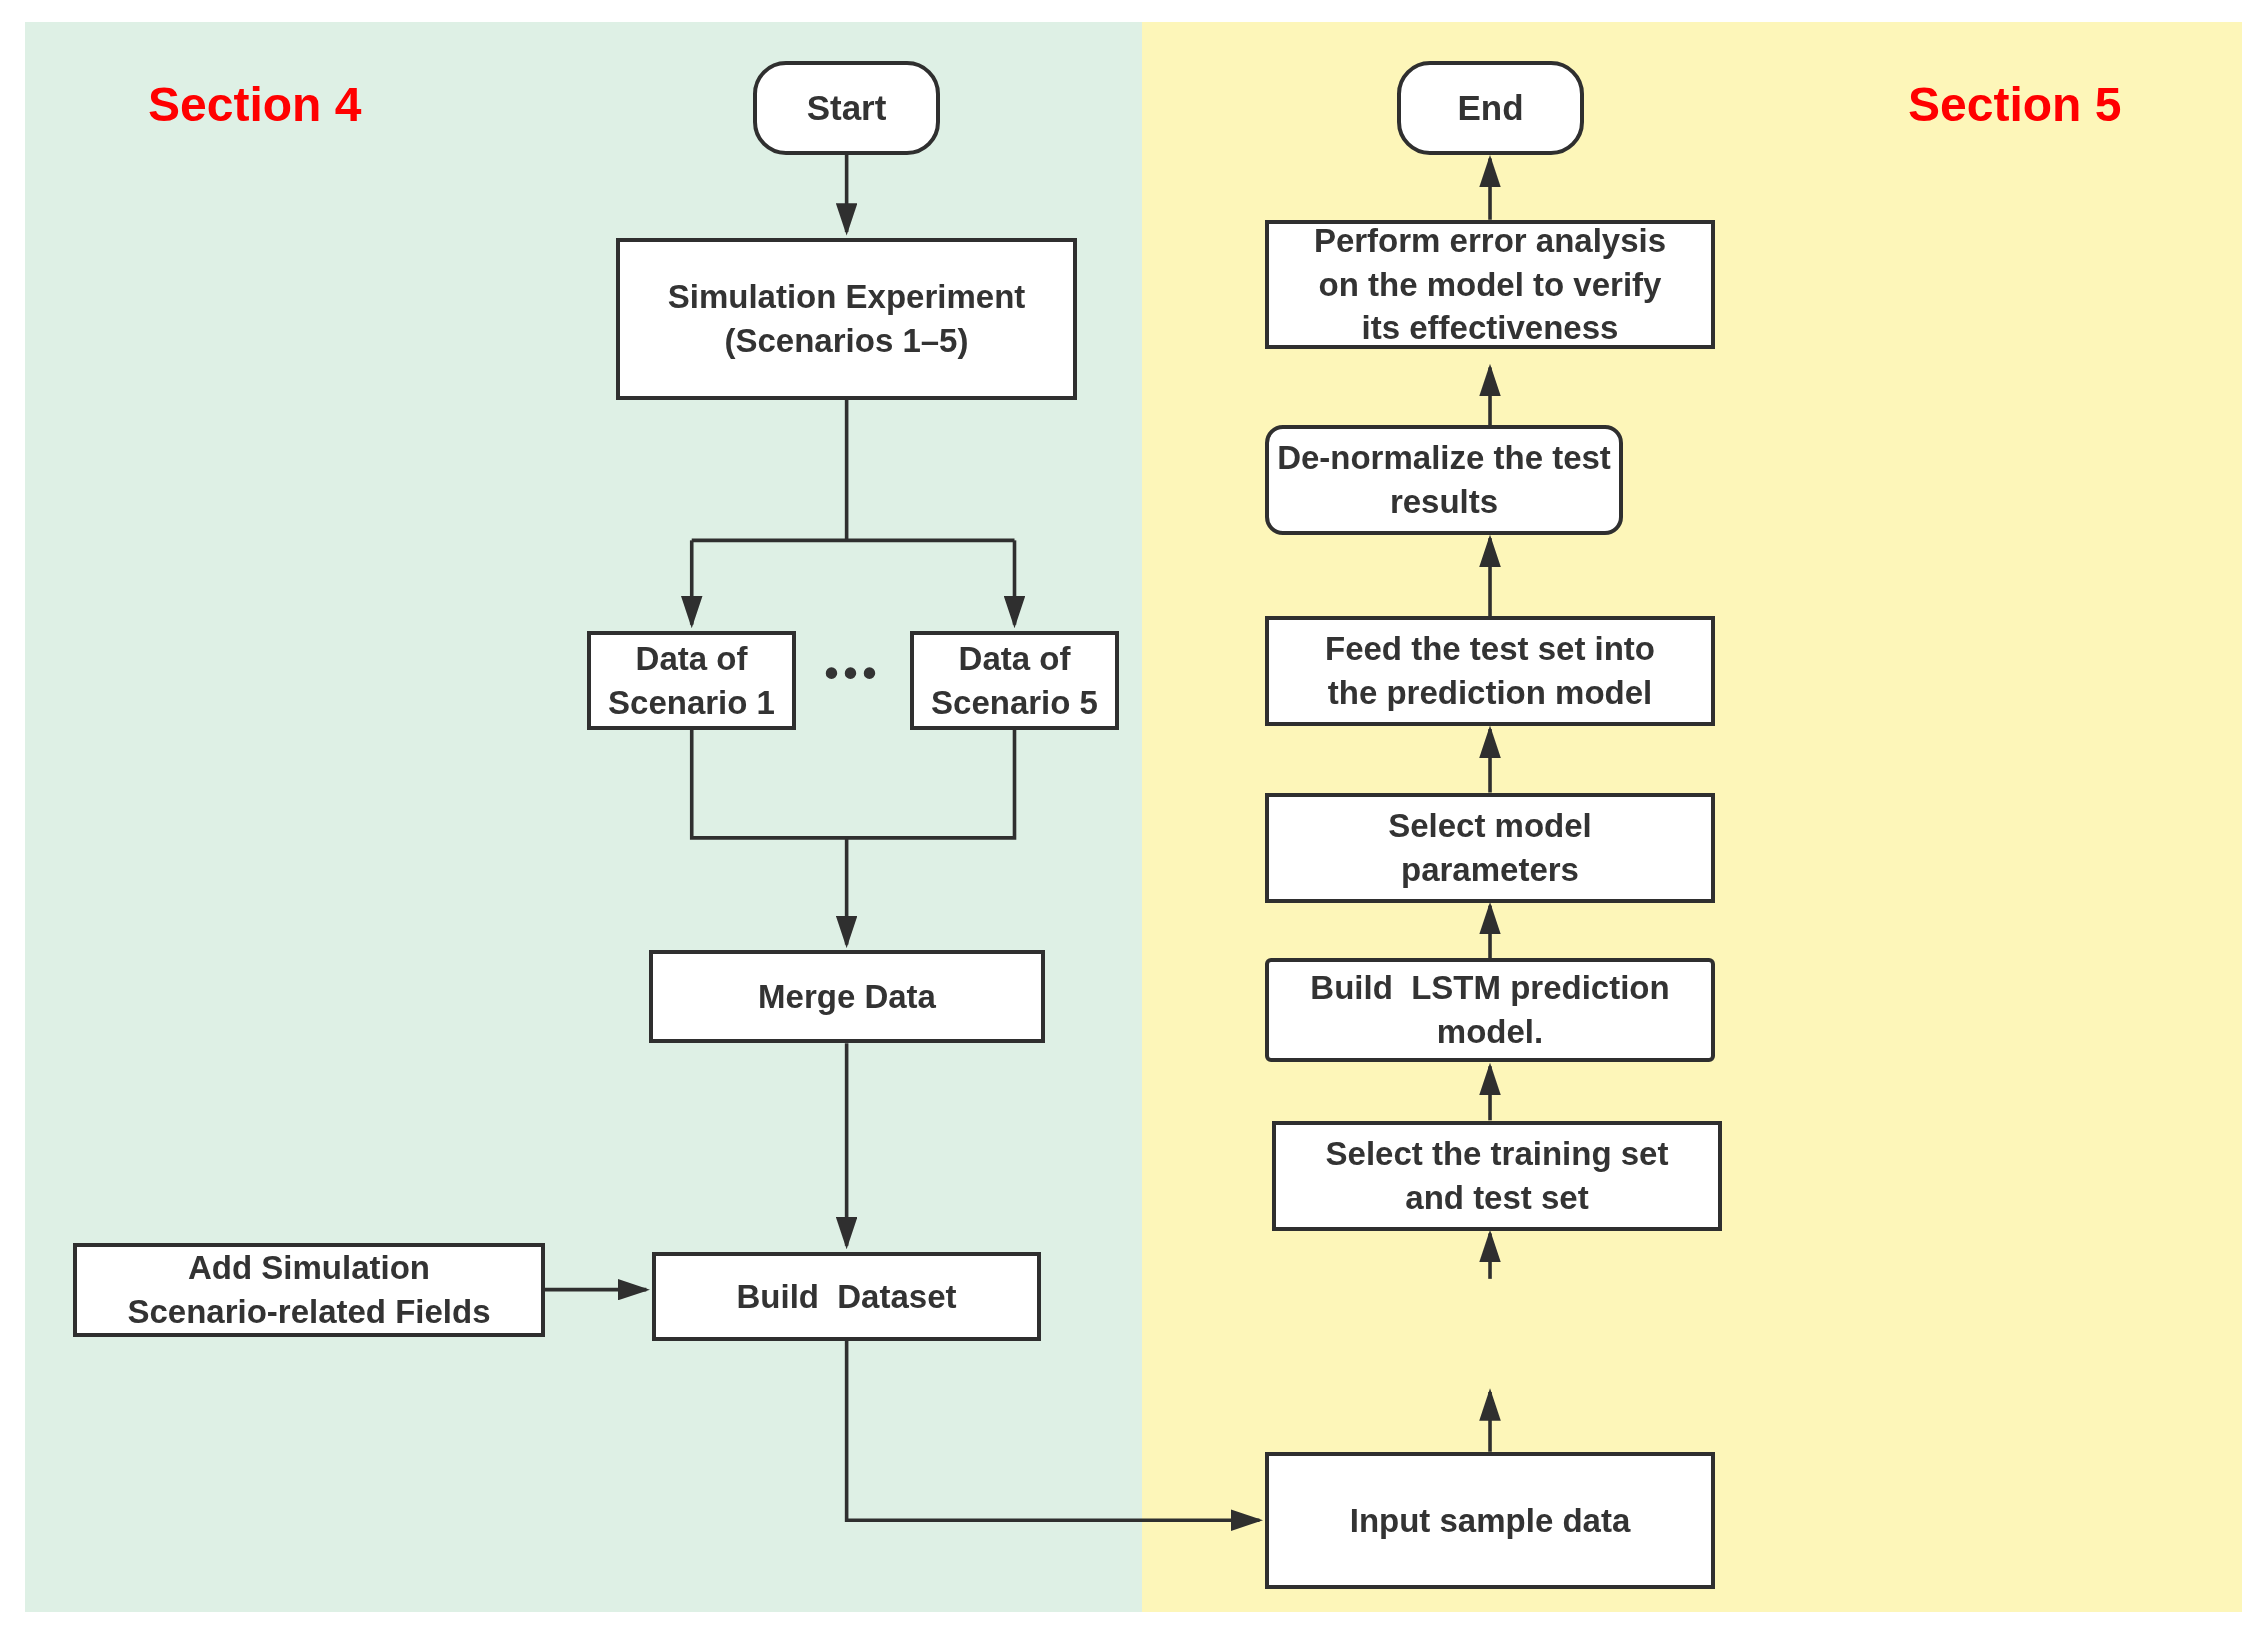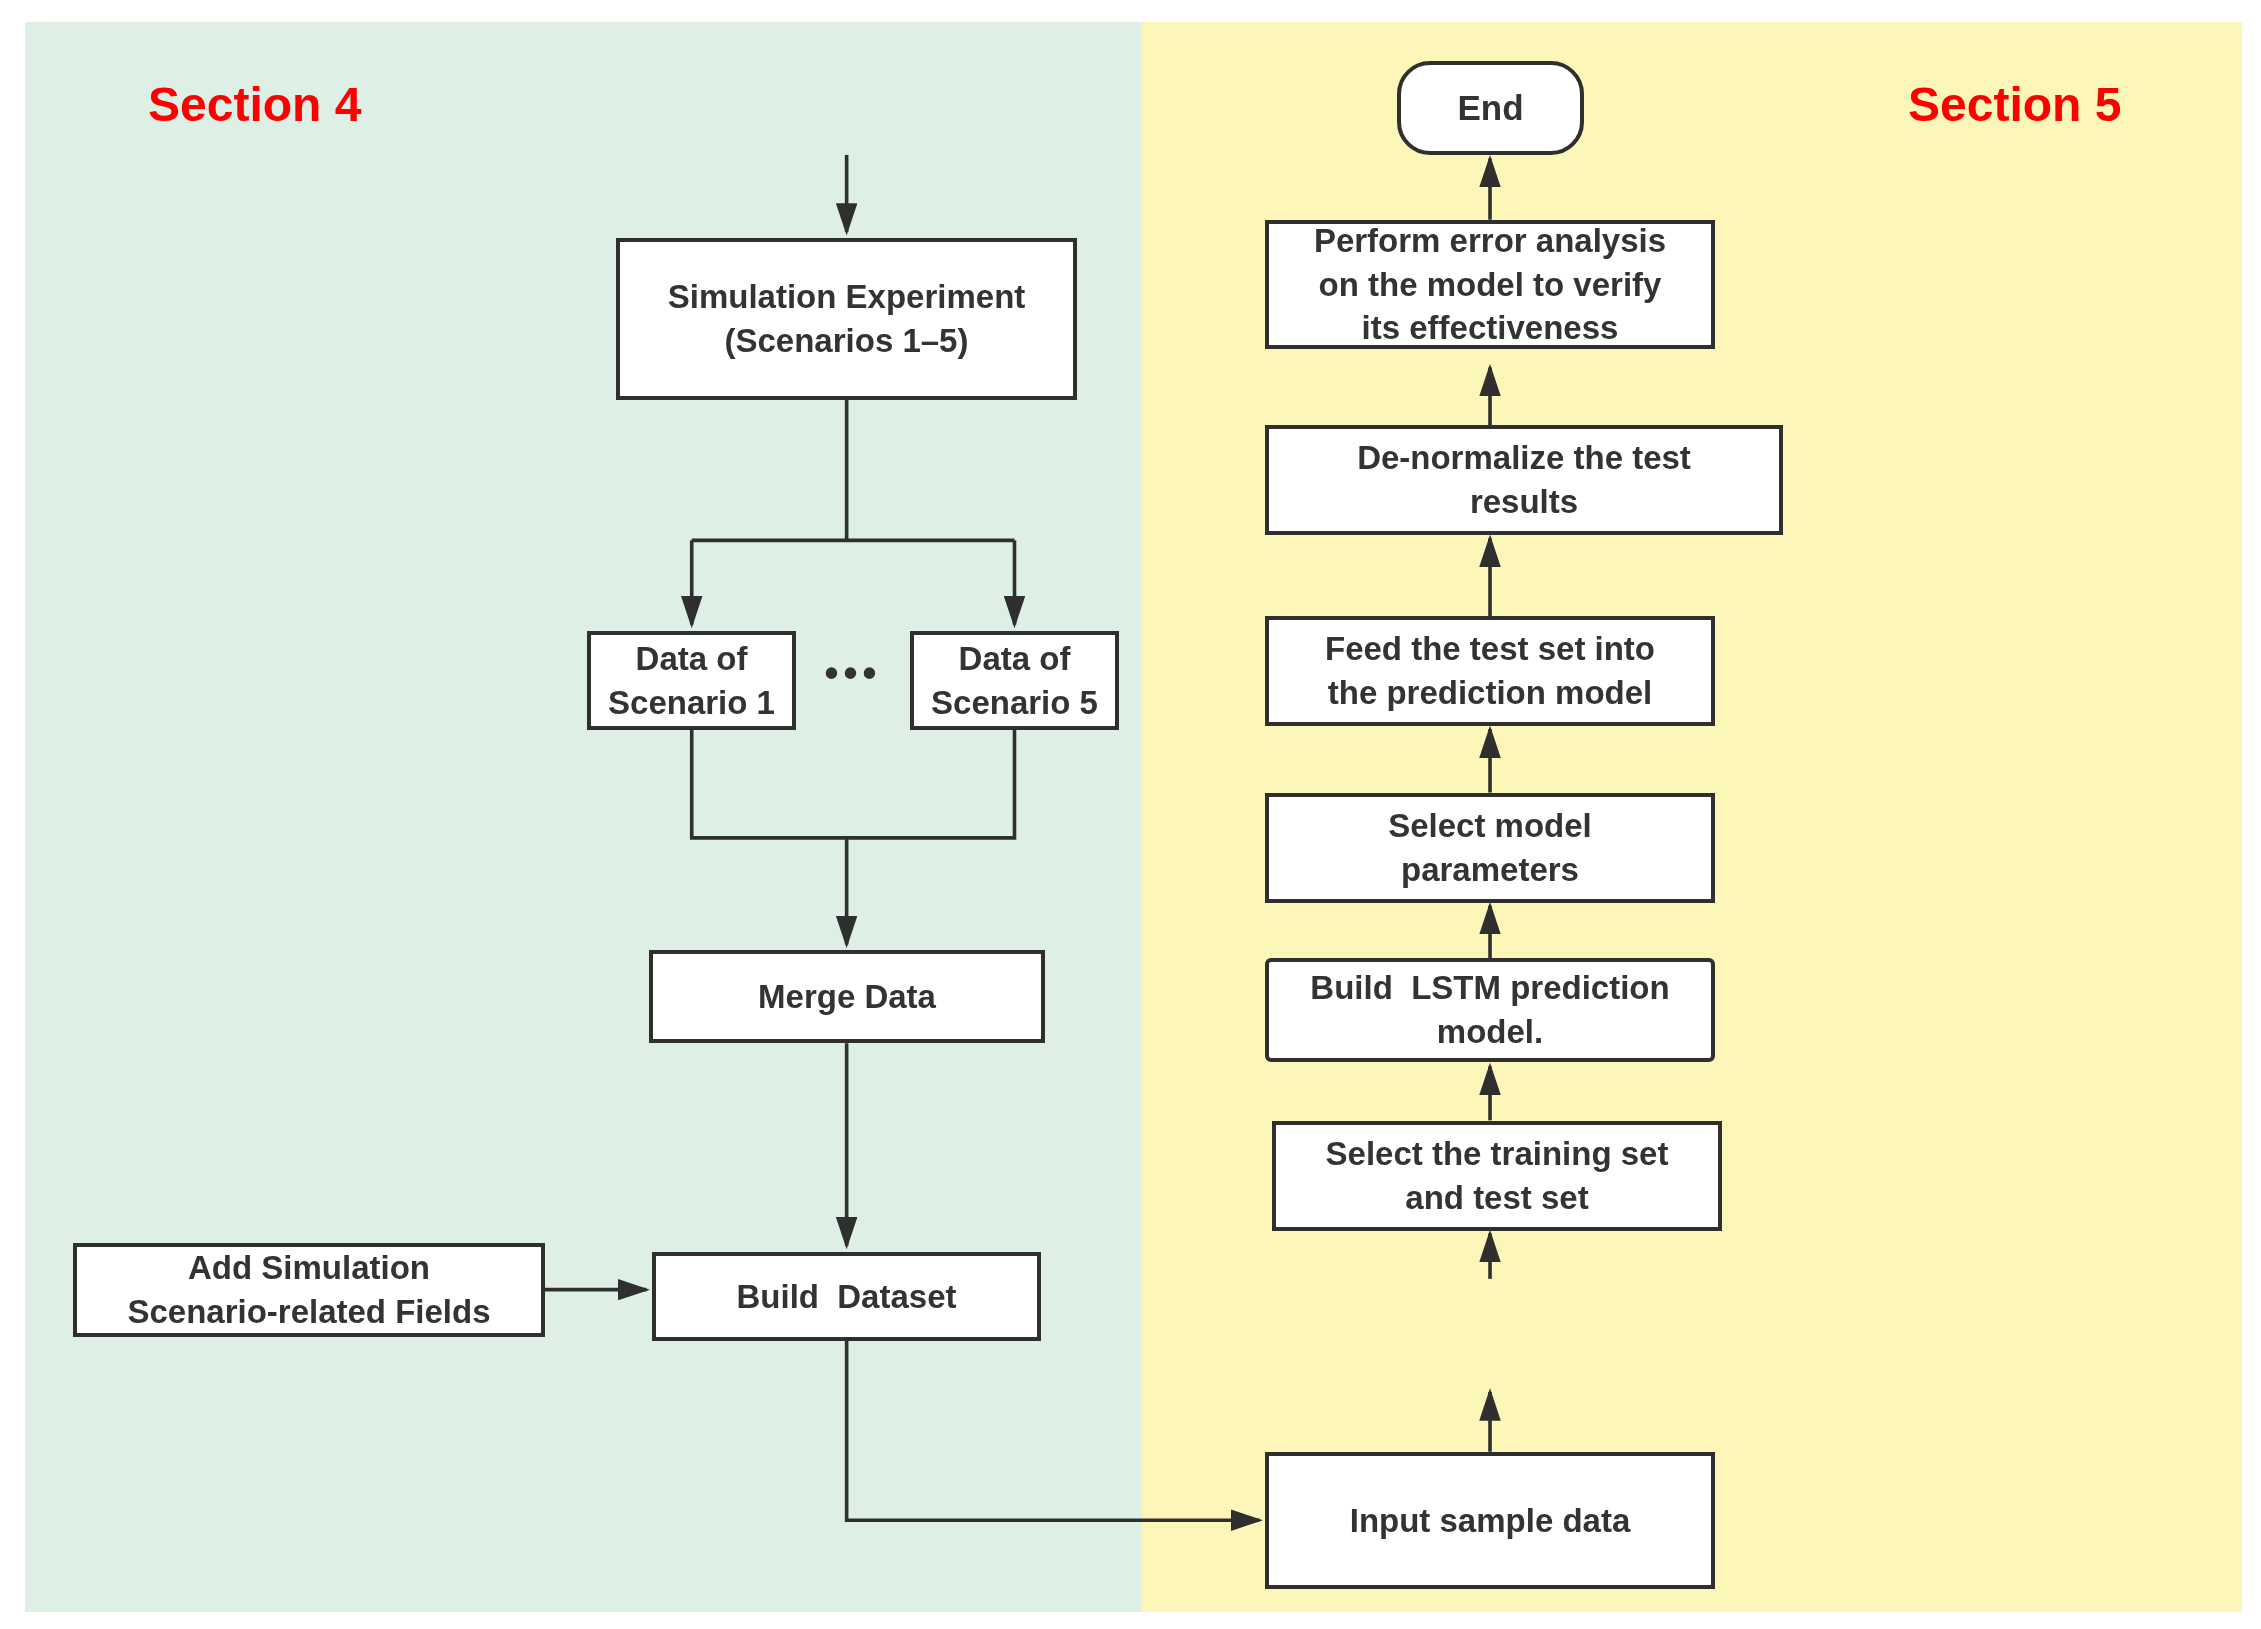--- a/index.html
+++ b/index.html
@@ -82,20 +82,23 @@
       <line x1="2068" y1="1775" x2="2068" y2="1712" marker-end="url(#ah)"></line>
       <line x1="2068" y1="1555" x2="2068" y2="1480" marker-end="url(#ah)"></line>
       <line x1="2068" y1="1330" x2="2068" y2="1257" marker-end="url(#ah)"></line>
       <line x1="2068" y1="1100" x2="2068" y2="1012" marker-end="url(#ah)"></line>
       <line x1="2068" y1="855" x2="2068" y2="747" marker-end="url(#ah)"></line>
       <line x1="2068" y1="590" x2="2068" y2="510" marker-end="url(#ah)"></line>
       <line x1="2068" y1="305" x2="2068" y2="220" marker-end="url(#ah)"></line>
     </g>
   </svg>
 
+  <div class="node terminal" style="left:753px;top:61px;width:187px;height:94px;">
+    <span class="node-label">Start</span>
+  </div>
 
   <div class="node" style="left:616px;top:238px;width:461px;height:162px;">
     <span class="node-label">Simulation Experiment
 (Scenarios 1–5)</span>
   </div>
 
   <div class="node" style="left:587px;top:631px;width:209px;height:99px;">
     <span class="node-label">Data of
 Scenario 1</span>
   </div>
@@ -138,21 +141,21 @@
   <div class="node" style="left:1265px;top:793px;width:450px;height:110px;">
     <span class="node-label">Select model
 parameters</span>
   </div>
 
   <div class="node" style="left:1265px;top:616px;width:450px;height:110px;">
     <span class="node-label">Feed the test set into
 the prediction model</span>
   </div>
 
-  <div class="node" style="left:1265px;top:425px;width:518px;height:110px;">
+  <div class="node" style="left:1265px;top:425px;width:358px;height:110px;border-radius:18px;">
     <span class="node-label">De-normalize the test
 results</span>
   </div>
 
   <div class="node" style="left:1265px;top:220px;width:450px;height:129px;">
     <span class="node-label">Perform error analysis
 on the model to verify
 its effectiveness</span>
   </div>
 

